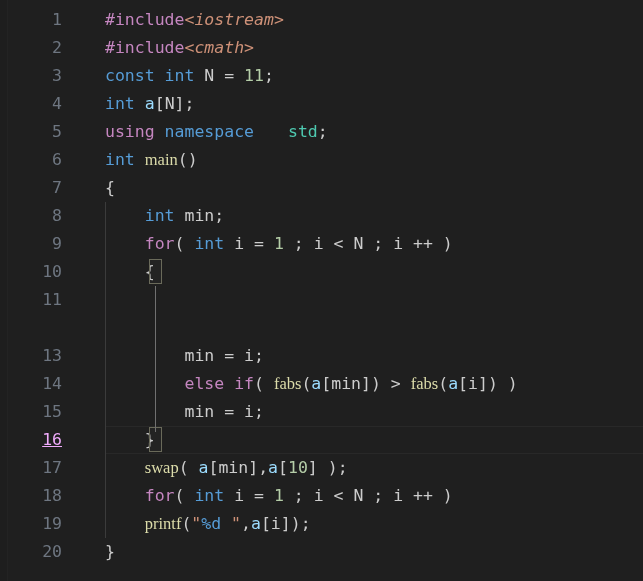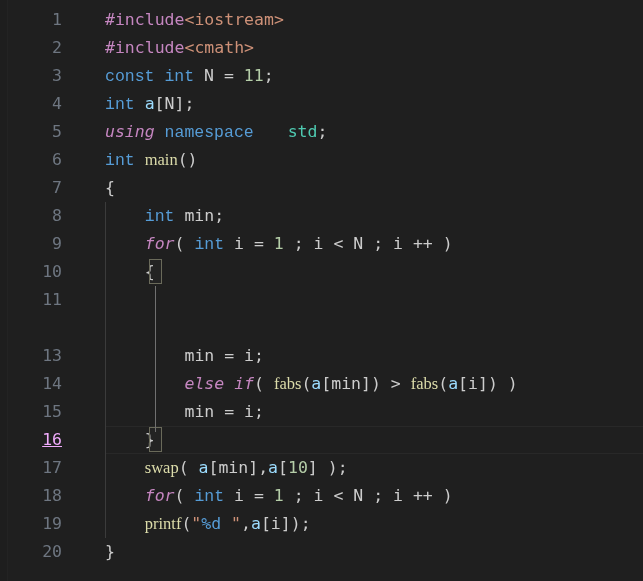--- a/index.html
+++ b/index.html
@@ -81,23 +81,23 @@
   
   .bmatch{
     position:absolute; top:1px;
     width:13px; height:25px;
     border:1px solid #6a6a5a;
     background:rgba(255,255,255,0.02);
   }
 
   
   .pre   { color:#c586c0; }  
-  .ang   { color:#ce9178; }  
-  .kw    { color:#569cd6;font-family:Liberation Mono, monospace; }  
-  .ctl   { color:#c586c0;font-style:italic; }  
+  .ang   { color:#ce9178;font-style:italic; }  
+  .kw    { color:#569cd6; }  
+  .ctl   { color:#c586c0; }  
   .num   { color:#b5cea8; }
   .fn    { color:#dcdcaa;font-family:Liberation Serif, serif; }
   .var   { color:#9cdcfe; }
   .ns    { color:#4ec9b0;margin-left:24px; }
   .txt   { color:#cccccc; }
   .str   { color:#ce9178; }
   .fmt   { color:#569cd6; }
   .punc  { color:#cccccc; }
 </style>
 </head>

